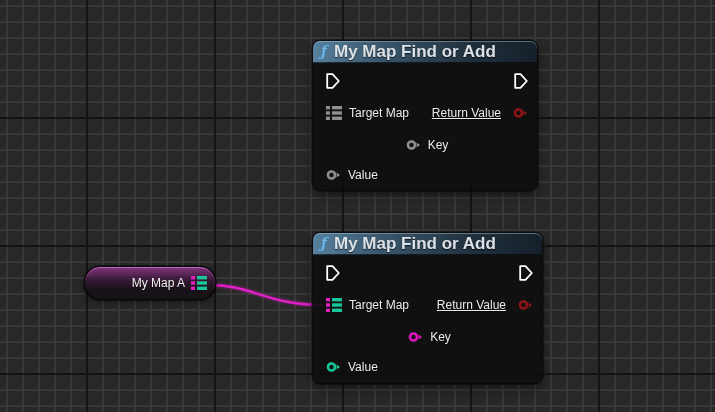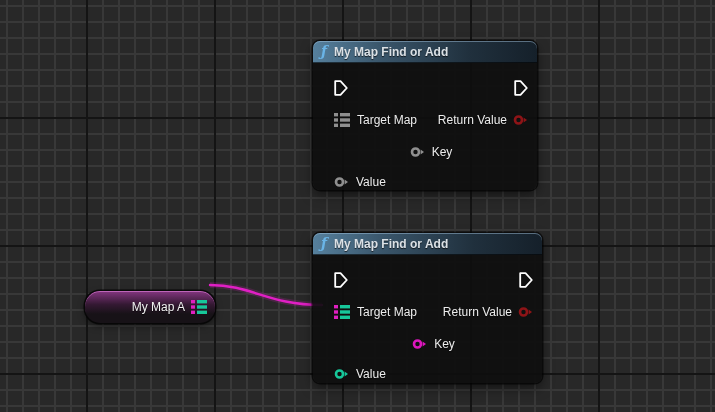--- a/index.html
+++ b/index.html
@@ -37,53 +37,53 @@
     display:flex;align-items:center;gap:7px;padding:0 8px;
     box-sizing:border-box;
   }
   .fn-icon{
     font-family:"DejaVu Serif", serif;
     font-style:italic;font-weight:bold;
     color:#6ab4e6;font-size:14px;line-height:1;
     transform:translateY(-1px);
   }
   .node-title{
-    color:#dbe1e6;font-size:12px;font-weight:bold;
+    color:#dbe1e6;font-size:17px;font-weight:bold;
     text-shadow:0 1px 1px rgba(0,0,0,0.7);
     white-space:nowrap;
   }
   .pin-row{
-    position:absolute;left:12px;right:0;height:20px;
+    position:absolute;left:4px;right:0;height:20px;
     display:flex;align-items:center;
     padding:0 9px;box-sizing:border-box;
-    color:#ececec;font-size:12px;margin-top:7px;
+    color:#ececec;font-size:12px;
   }
   .row-exec{top:30px;justify-content:space-between;}
   .row-target{top:62px;justify-content:space-between;}
   .row-key{top:94px;justify-content:center;}
   .row-value{top:124px;}
   .pin-left{display:flex;align-items:center;gap:7px;}
-  .pin-right{display:flex;align-items:center;gap:6px;}
+  .pin-right{display:flex;align-items:center;gap:12px;text-decoration:underline;}
   .pin-label{white-space:nowrap;text-shadow:0 1px 1px rgba(0,0,0,0.6);}
   .pin-gray{color:#8f8f8f;}
   .pin-magenta{color:#dd16be;}
   .pin-teal{color:#17c79a;}
   .pin-darkred{color:#8e1417;}
   .pin-svg{display:block;}
   
   .var-node{
     position:absolute;
     border-radius:15px;
     background:
       linear-gradient(180deg, rgba(205,78,198,0.60) 0%, rgba(120,40,115,0.30) 42%, rgba(0,0,0,0) 72%),
       #171217;
     box-shadow:inset 0 1px 0 rgba(240,140,235,0.55), 0 0 0 1.5px rgba(5,5,5,0.9), 0 3px 7px rgba(0,0,0,0.5);
     display:flex;align-items:center;justify-content:flex-end;
     gap:6px;padding:16px 8px;box-sizing:border-box;
-    color:#f2f2f2;font-size:12px;margin-top:24px;
+    color:#f2f2f2;font-size:12px;
   }
   .var-label{white-space:nowrap;text-shadow:0 1px 1px rgba(0,0,0,0.7);}
 </style>
 </head>
 <body>
 
 <div class="graph-canvas">
 
   <svg class="wire-layer" width="715" height="412" viewBox="0 0 715 412">
     <path d="M210,285 C252,285 268,305 322,305" fill="none" stroke="#e01fc4" stroke-width="6" stroke-opacity="0.18"></path>

